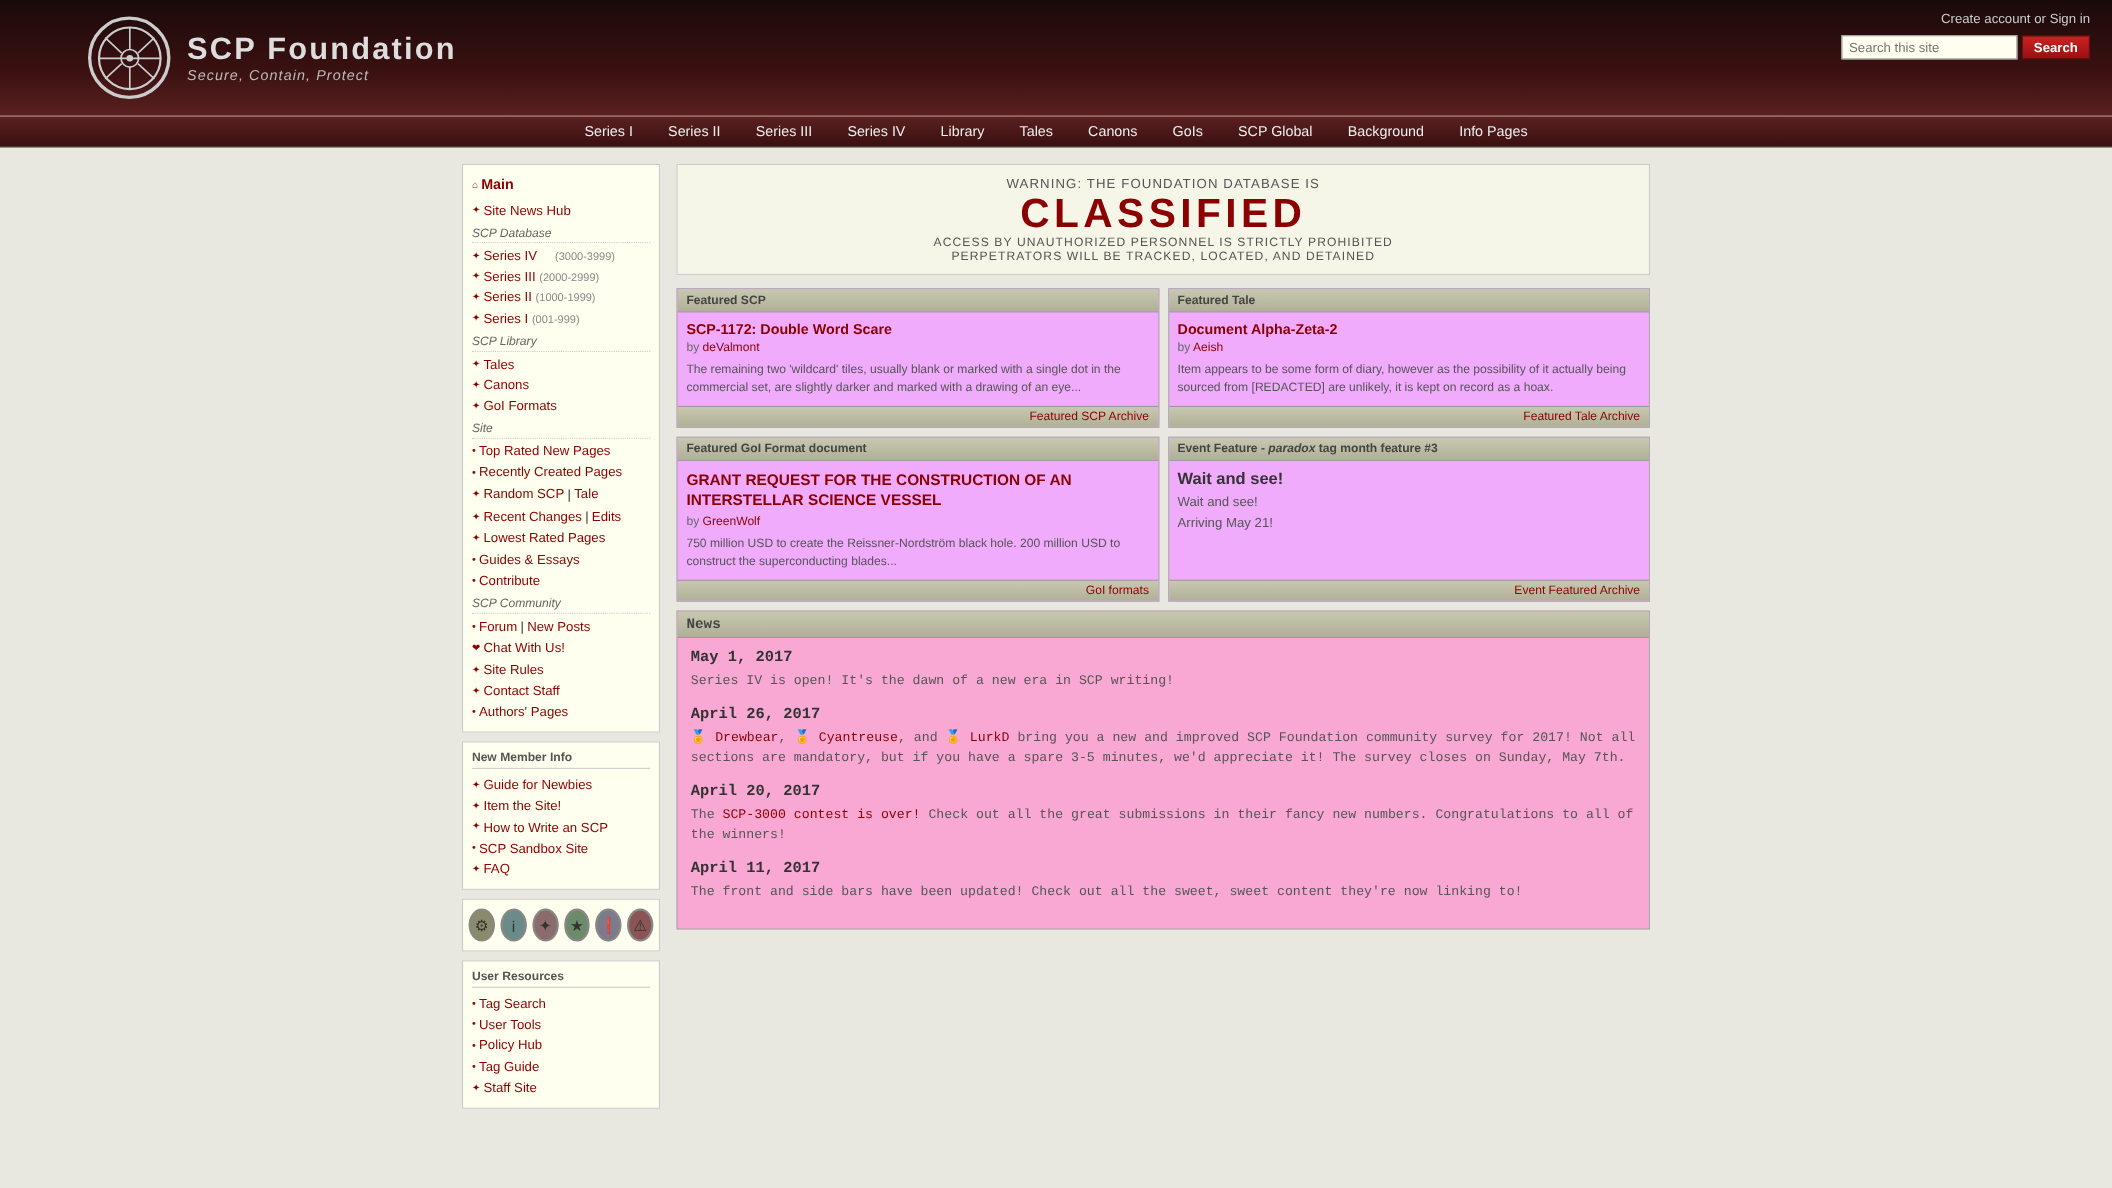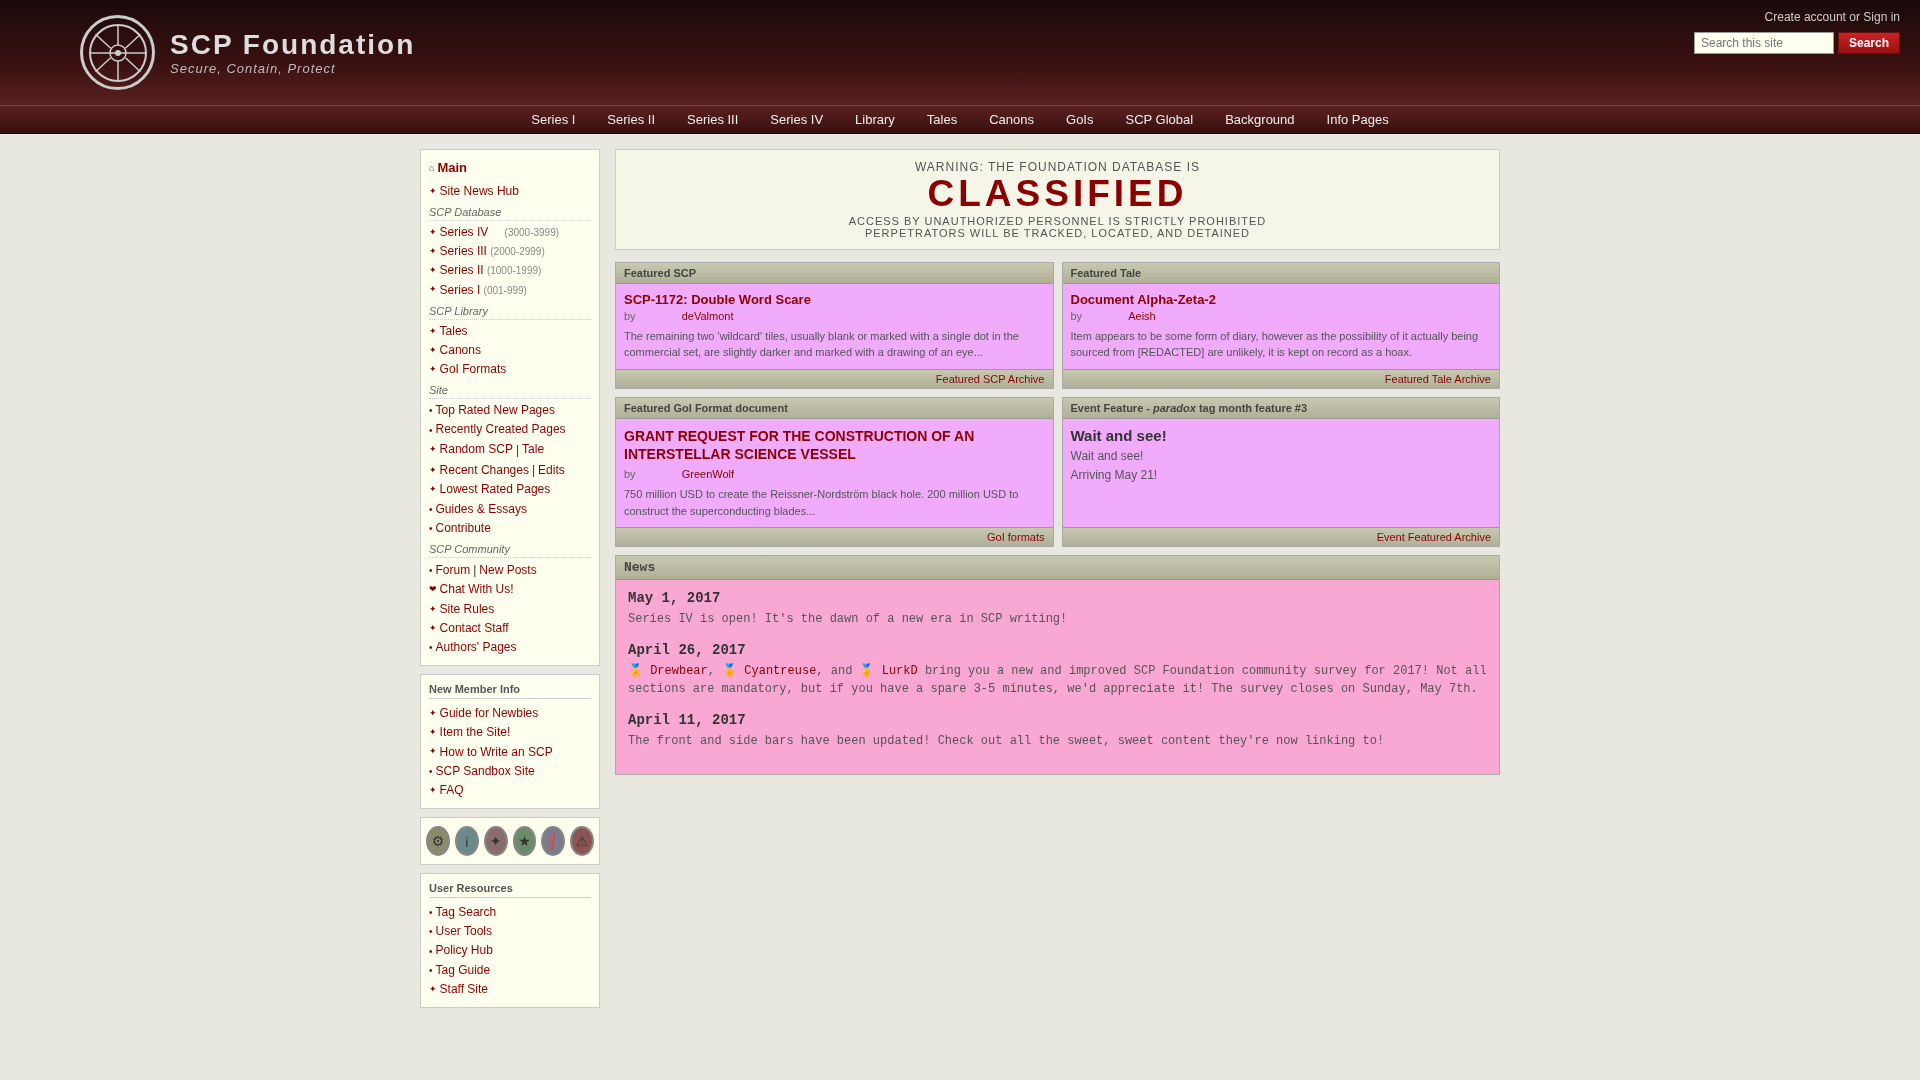--- a/index.html
+++ b/index.html
@@ -70,21 +70,21 @@
     #account-links a { color: #ccc; text-decoration: none; }
     #search-form {
       display: flex;
       gap: 4px;
     }
     #search-input {
       background: #fffff0;
       border: 1px solid #999;
       padding: 3px 6px;
       font-size: 12px;
-      width: 140px;
+      width: 160px;
       color: #666;
     }
     #search-button {
       background: linear-gradient(to bottom, #cc2222, #991111);
       color: white;
       border: 1px solid #661111;
       padding: 3px 10px;
       font-size: 12px;
       cursor: pointer;
       font-weight: bold;
@@ -252,21 +252,21 @@
     .featured-card .card-body h3 {
       font-size: 13px;
       color: #8b0000;
       margin-bottom: 3px;
     }
     .featured-card .card-body .by-line {
       font-size: 11px;
       color: #666;
       margin-bottom: 6px;
     }
-    .featured-card .card-body .by-line a { color: #8b0000; text-decoration: none; margin-left: 43px; }
+    .featured-card .card-body .by-line a { color: #8b0000; text-decoration: none; }
     .featured-card .card-body p {
       font-size: 11px;
       color: #555;
       line-height: 1.5;
     }
     .featured-card .card-footer {
       background: linear-gradient(to bottom, #c8c8b0, #b0b098);
       padding: 3px 8px;
       font-size: 11px;
       text-align: right;
@@ -625,20 +625,26 @@
         <div class="news-entry">
           <div class="news-date">April 26, 2017</div>
           <div class="news-text">
             <a>🏅 Drewbear</a>,
             <a>🏅 Cyantreuse</a>, and
             <a>🏅 LurkD</a>
             bring you a new and improved SCP Foundation community survey for 2017! Not all sections are mandatory, but if you have a spare 3-5 minutes, we'd appreciate it! The survey closes on Sunday, May 7th.
           </div>
         </div>
 
+        <div class="news-entry">
+          <div class="news-date">April 20, 2017</div>
+          <div class="news-text">
+            The <a>SCP-3000 contest is over!</a> Check out all the great submissions in their fancy new numbers. Congratulations to all of the winners!
+          </div>
+        </div>
 
         <div class="news-entry">
           <div class="news-date">April 11, 2017</div>
           <div class="news-text">The front and side bars have been updated! Check out all the sweet, sweet content they're now linking to!</div>
         </div>
 
       </div>
     </div>
 
   </div>

